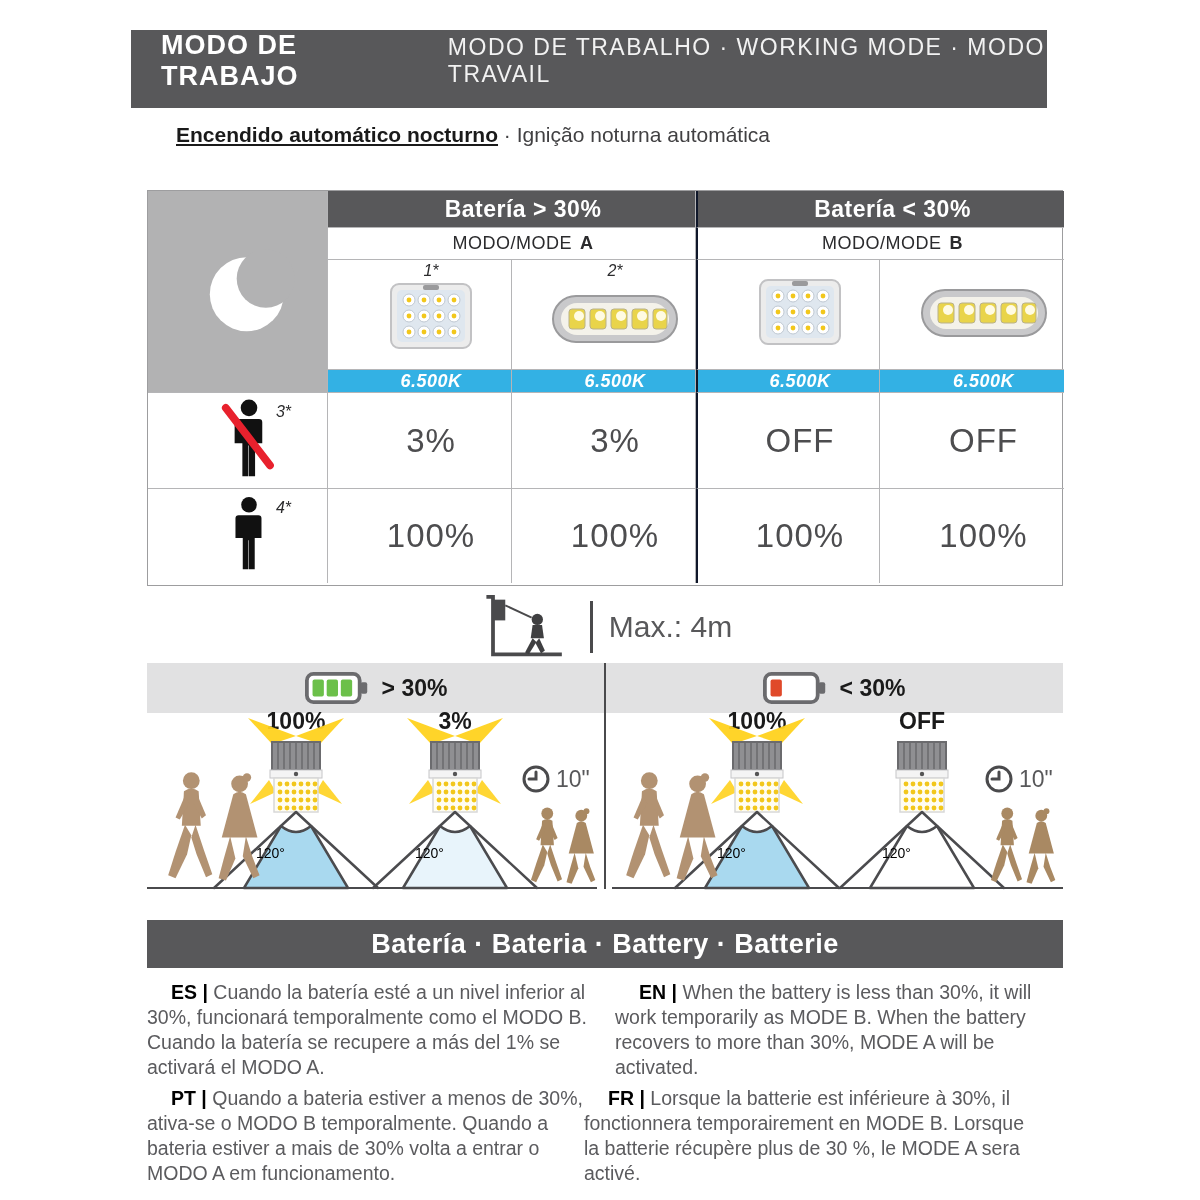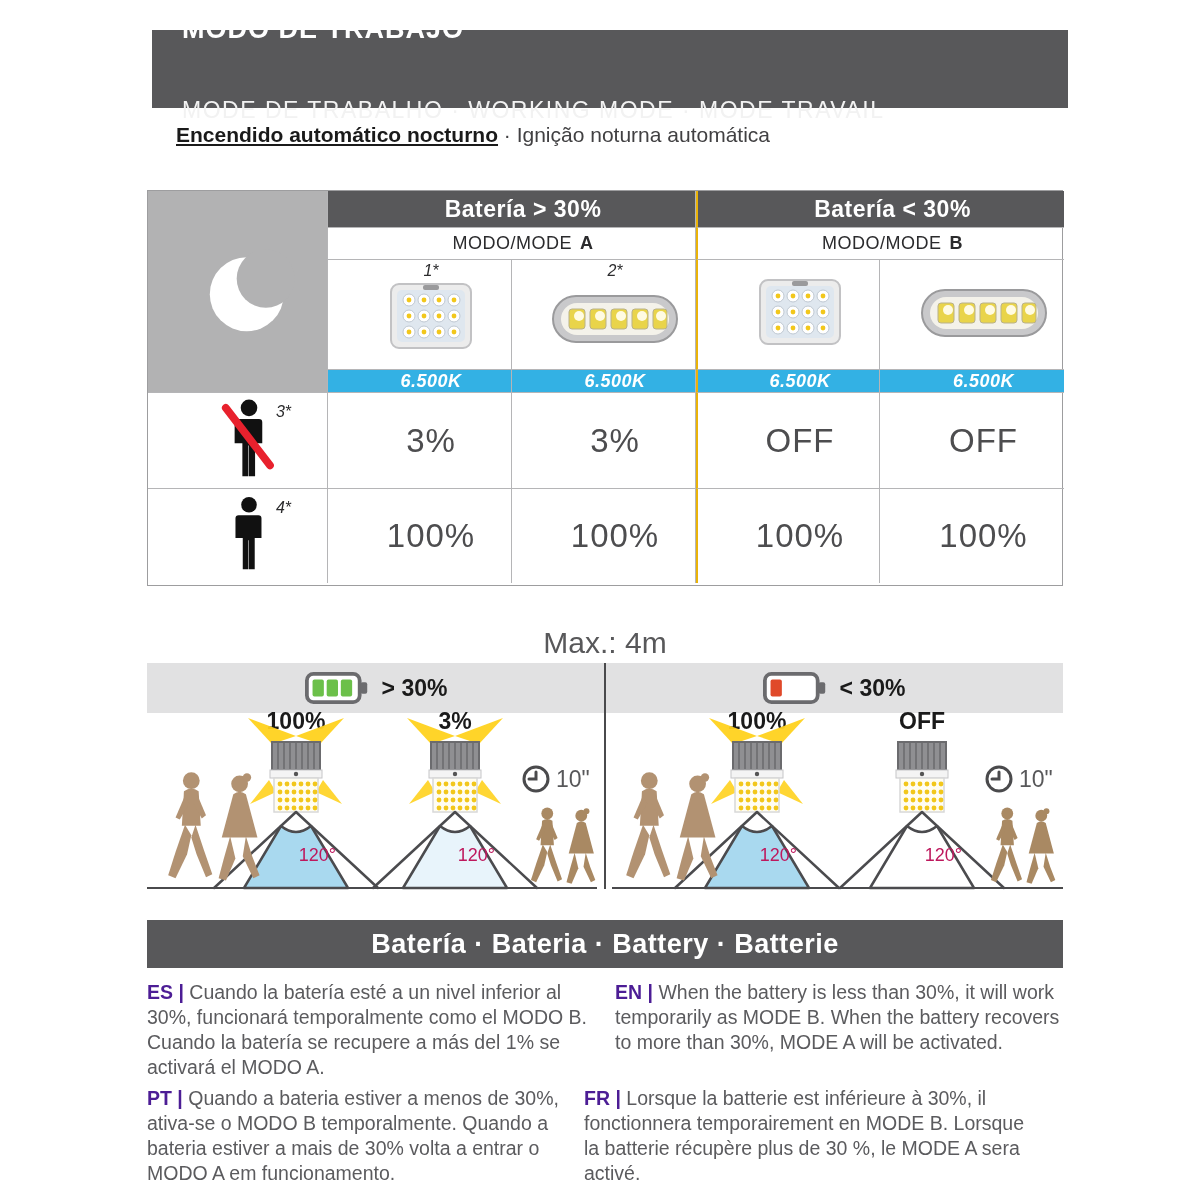--- a/index.html
+++ b/index.html
@@ -1,72 +1,72 @@
 <!DOCTYPE html>
 <html><head>
 <meta charset="utf-8">
 <style>
   html,body{margin:0;padding:0;background:#fff;}
   .page{position:relative;width:1200px;height:1200px;background:#fff;
         font-family:"Liberation Sans",sans-serif;color:#4d4d4f;overflow:hidden;}
   .abs{position:absolute;}
 
   
-  .hdr{left:152px;top:30px;width:916px;height:78px;background:#58585a;color:#fff;
-       padding-left:30px;box-sizing:border-box;display:flex;flex-direction:column;justify-content:center;gap:48px;}
+  .hdr{left:131px;top:30px;width:916px;height:78px;background:#58585a;color:#fff;
+       padding-left:30px;box-sizing:border-box;display:flex;flex-direction:row;justify-content:center;gap:48px;}
   .hdr .t1{font-size:27px;font-weight:bold;letter-spacing:1px;}
   .hdr .t2{font-size:23px;font-weight:400;letter-spacing:1.5px;margin-top:4px;color:#f2f2f2;}
 
   
   .intro{left:176px;top:120px;width:880px;font-size:21px;line-height:30px;color:#414042;}
   .intro b{color:#1a1a1a;text-decoration:underline;}
 
   
   .tbl{left:147px;top:190px;width:916px;height:396px;display:grid;
        grid-template-columns:180px 184px 184px 184px 184px;
        grid-template-rows:37px 32px 110px 23px 96px 94px;
        border:1px solid #9d9d9f;box-sizing:border-box;background:#fff;}
   .cell{border-right:1px solid #b5b5b7;border-bottom:1px solid #b5b5b7;box-sizing:border-box;
         display:flex;align-items:center;justify-content:center;position:relative;padding-left:23px;}
   .cell.last{border-right:none;}
-  .cell.bdark{border-left:2px solid #eab308;}
+  .cell.bdark{border-left:2px solid #0f172a;}
   .mooncell{grid-row:1/5;grid-column:1;background:#b2b2b3;}
   .hdark{background:#58585a;color:#fff;font-size:23px;font-weight:bold;letter-spacing:.5px;}
   .moderow{font-size:18px;letter-spacing:.5px;color:#2b2b2d;}
   .moderow b{margin-left:8px;}
   .lampcell{flex-direction:column;justify-content:flex-start;padding-top:2px;}
   .ref{font-style:italic;font-size:16px;color:#2b2b2d;}
   .ref.corner{position:absolute;top:10px;right:36px;}
   .cyan{background:#33b1e4;color:#fff;font-size:18px;font-weight:bold;font-style:italic;letter-spacing:.5px;}
   .val{font-size:33px;font-weight:400;color:#4d4d4f;letter-spacing:1px;}
 
   
-  .range{left:147px;top:594px;width:916px;height:66px;display:flex;align-items:center;justify-content:center;gap:16px;flex-direction:column;}
+  .range{left:147px;top:594px;width:916px;height:66px;display:flex;align-items:center;justify-content:center;gap:16px;}
   .vbar{width:3px;height:52px;background:#4a4a4c;}
   .range .lbl{font-size:30px;color:#58585a;}
 
   
   .band{left:147px;top:663px;width:916px;height:50px;background:#e1e1e2;display:flex;}
   .band .half{width:50%;display:flex;align-items:center;justify-content:center;gap:11px;}
   .band .lbl{font-size:23px;font-weight:bold;color:#1a1a1a;}
 
   .middiv{left:604px;top:663px;width:2px;height:226px;background:#4a4a4c;}
   .ground{top:887px;height:2px;background:#4a4a4c;}
 
   .dlabel{font-size:23px;font-weight:bold;color:#1a1a1a;text-align:center;width:120px;margin-left:-60px;}
-  .angle{font-size:18px;color:#be185d;width:80px;margin-left:-40px;text-align:right;}
+  .angle{font-size:14px;color:#000000;width:80px;margin-left:-40px;text-align:left;}
   .time{font-size:23px;color:#58585a;}
 
   
   .banner{left:147px;top:920px;width:916px;height:48px;background:#58585a;color:#fff;
           display:flex;align-items:center;justify-content:center;font-size:27px;font-weight:bold;letter-spacing:.5px;}
 
   
   .note{width:455px;font-size:19.5px;line-height:25px;color:#5b5b5e;}
-  .note b{color:#4c1d95;}
+  .note b{color:#000000;margin-left:24px;}
 
   svg{display:block;}
 </style>
 </head>
 <body>
 
 <svg width="0" height="0" style="position:absolute">
   <defs>
     <g id="pair">
 
@@ -126,21 +126,21 @@
       <path d="M88,2 L6,78"></path>
         <path d="M88,2 L170,78"></path>
     </g>
   </defs>
 </svg>
 
 <div class="page">
 
   <div class="abs hdr">
     <div class="t1">MODO DE TRABAJO</div>
-    <div class="t2">MODE DE TRABALHO · WORKING MODE · MODE TRAVAIL</div>
+    <div class="t2">MODO DE TRABALHO · WORKING MODE · MODO TRAVAIL</div>
   </div>
 
   <div class="abs intro">
     <div><b>Encendido automático nocturno</b><span> · Ignição noturna automática</span></div>
   </div>
 
   <div class="abs tbl">
     <div class="cell mooncell">
       <svg width="112" height="112" viewBox="0 0 100 100">
         <circle cx="48" cy="52" r="33" fill="#fff"></circle>

